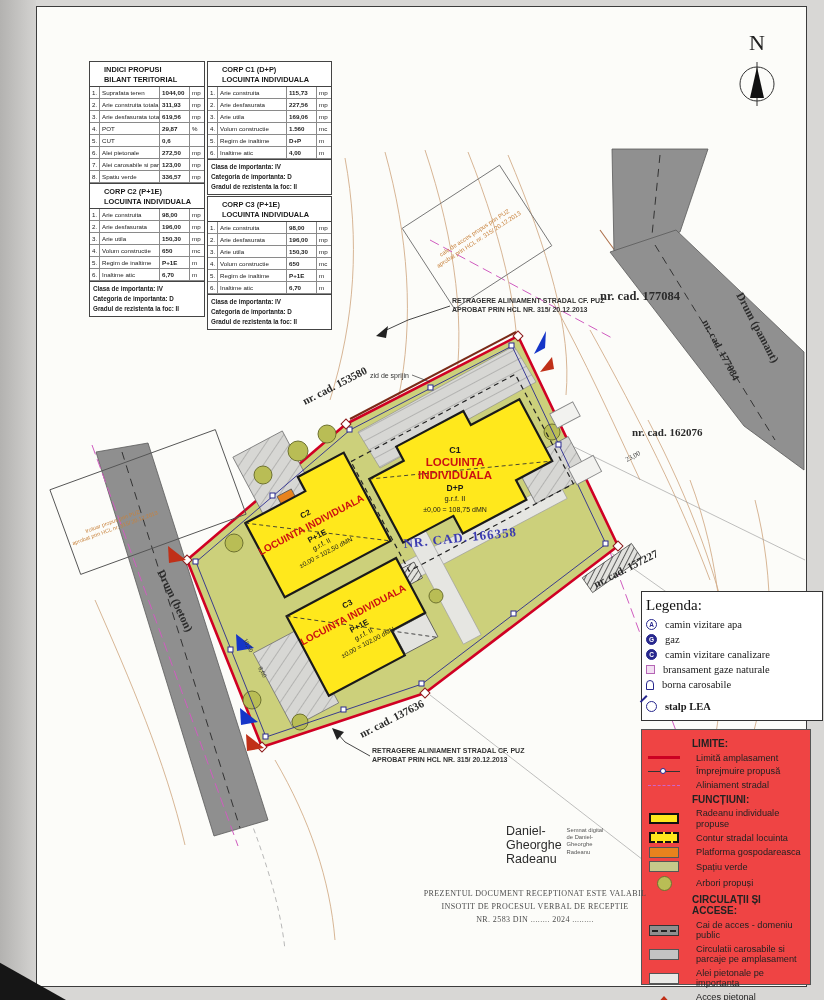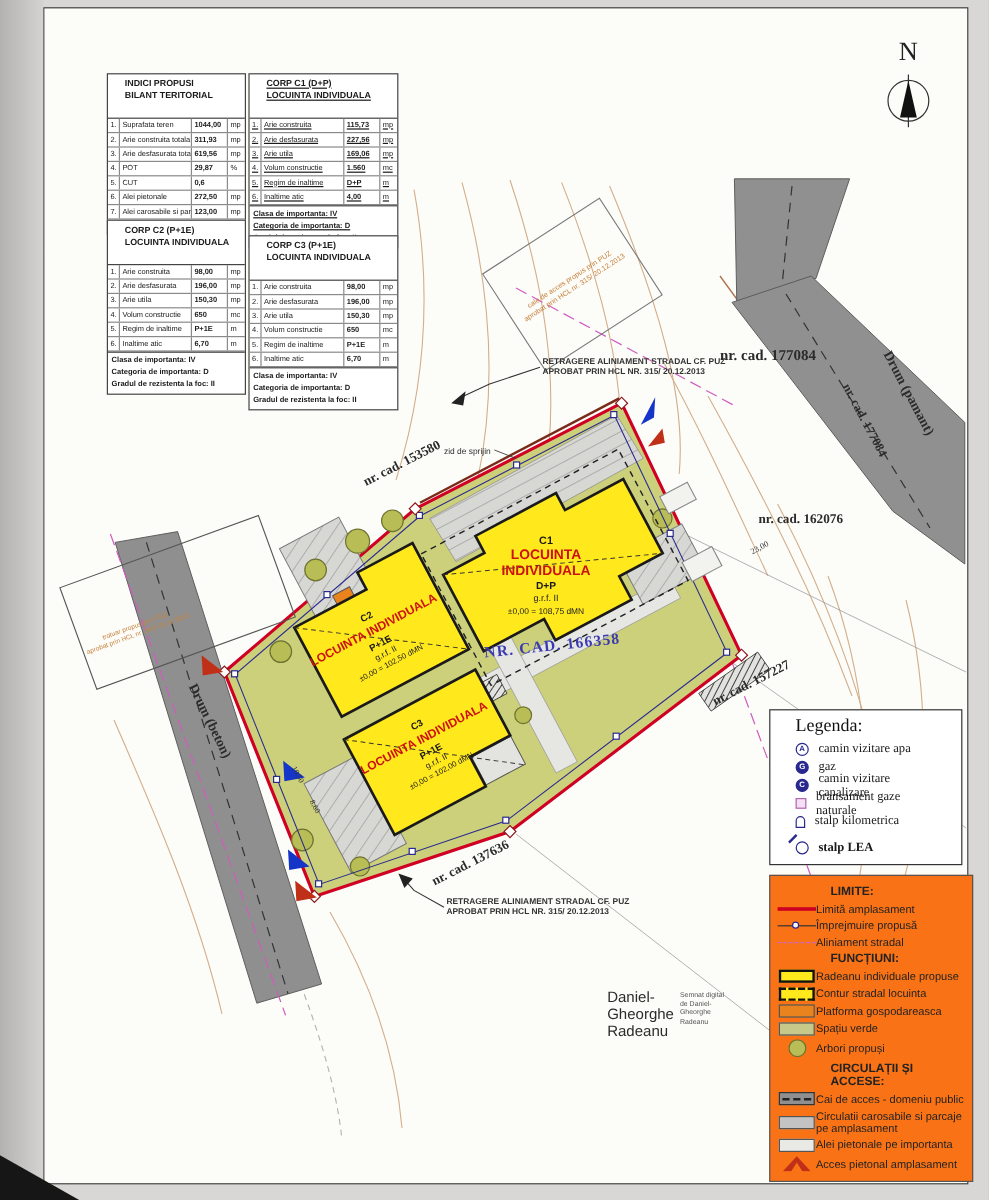--- a/index.html
+++ b/index.html
@@ -10,53 +10,53 @@
   .scan-left{position:absolute;left:0;top:0;width:36px;height:1000px;
              background:linear-gradient(90deg,#b3b2b0,#d4d3d1);}
   .scan-corner{position:absolute;left:0;top:938px;width:66px;height:62px;background:#161616;
                clip-path:polygon(0 40%,100% 100%,0 100%);}
   svg.plan{position:absolute;left:0;top:0;width:824px;height:1000px;}
   svg.plan text{font-family:"Liberation Serif",serif;}
   svg.plan text.fs{font-family:"Liberation Sans",sans-serif;}
 
   
   .tbl{position:absolute;background:#fff;border:1px solid #444;color:#1a1a1a;}
-  .tbl-head{border-bottom:1px solid #444;padding:3px 3px 14px 14px;font-weight:bold;
+  .tbl-head{border-bottom:1px solid #444;padding:3px 3px 2px 14px;font-weight:bold;
             font-size:7.4px;line-height:1.3;}
   .trow{display:grid;grid-template-columns:10px 1fr 30px 14px;border-bottom:1px solid #8a8a8a;
         height:11px;align-items:center;font-size:6.2px;line-height:1;}
   .trow span{padding:0 2px;overflow:hidden;white-space:nowrap;}
   .c-n{border-right:1px solid #8a8a8a;height:100%;display:flex;align-items:center;}
   .c-l{border-right:1px solid #8a8a8a;height:100%;display:flex;align-items:center;}
   .c-v{border-right:1px solid #8a8a8a;font-weight:bold;height:100%;display:flex;align-items:center;}
   .c-u{height:100%;display:flex;align-items:center;}
   .tbl-foot{font-size:6.3px;font-weight:bold;padding:2px 3px;line-height:1.55;border-top:1px solid #444;}
 
   
-  .legend{position:absolute;left:641px;top:591px;width:161px;height:130px;background:#fff;
-          border:1.3px solid #333;padding:5px 21px;box-sizing:border-box;}
+  .legend{position:absolute;left:641px;top:591px;width:182px;height:130px;background:#fff;
+          border:1.3px solid #333;padding:5px 4px;box-sizing:border-box;}
   .leg-title{font-family:"Liberation Serif",serif;font-size:15px;color:#111;margin-bottom:3px;}
   .leg-item{display:flex;align-items:center;gap:8px;height:15px;
             font-family:"Liberation Serif",serif;font-size:10.5px;color:#1a1a1a;}
   .leg-item.gap{margin-top:7px;font-weight:bold;}
   .ic{width:11px;height:11px;flex:none;display:flex;align-items:center;justify-content:center;
       font-size:6.5px;font-weight:bold;box-sizing:border-box;font-family:"Liberation Sans",sans-serif;}
   .ic-circle{border:1.4px solid #28288e;border-radius:50%;color:#28288e;}
   .ic-filled{background:#28288e;border:1.4px solid #28288e;border-radius:50%;color:#fff;}
   .ic-square{border:1.4px solid #b565b5;background:#f3e0f3;width:9px;height:9px;}
   .ic-borna{width:8px;height:10px;border:1.4px solid #28288e;border-radius:5px 5px 0 0;}
   .ic-lea{position:relative;border:1.6px solid #28288e;border-radius:50%;}
   .ic-lea::before{content:"";position:absolute;width:9px;height:1.6px;background:#28288e;
                   transform:rotate(-45deg);left:-8px;top:-4px;}
 
   
-  .key{position:absolute;left:641px;top:729px;width:170px;height:256px;background:#f97316;
+  .key{position:absolute;left:641px;top:729px;width:170px;height:256px;background:#ef4444;
        border:1px solid #555;padding:5px 6px;box-sizing:border-box;color:#222;}
   .key-title{font-weight:bold;font-size:10px;margin:3px 0 3px 44px;}
-  .key-item{display:flex;align-items:center;gap:0;margin:3.5px 0;font-size:9.2px;line-height:1.12;}
+  .key-item{display:flex;align-items:center;gap:16px;margin:3.5px 0;font-size:9.2px;line-height:1.12;}
   .swx{width:32px;flex:none;display:flex;align-items:center;justify-content:center;}
   .line-red{height:3px;width:32px;background:#cc0022;}
   .line-imprej{height:1px;width:32px;background:#333;position:relative;}
   .line-imprej i{position:absolute;left:12px;top:-3px;width:6px;height:6px;border:1.2px solid #28288e;
                  border-radius:50%;background:#fff;box-sizing:border-box;}
   .line-alin{height:0;width:32px;border-top:1.6px dashed #cc66cc;}
   .sw{width:30px;height:11px;box-sizing:border-box;}
   .sw-yellow{background:#ffe81c;border:2px solid #111;}
   .sw-demisol{background:#ffe81c;border:2px dashed #111;}
   .sw-orange{background:#e8831d;border:1px solid #555;}
@@ -415,21 +415,21 @@
       </div>
         <div class="trow">
         <span class="c-n">8.</span>
         <span class="c-l">Spatiu verde</span>
         <span class="c-v">336,57</span>
         <span class="c-u">mp</span>
       </div>
       </div>
   </div>
 
-  <div class="tbl" style="left:207px;top:61px;width:123px;text-decoration:underline;">
+  <div class="tbl" style="left:207px;top:61px;width:123px;">
     <div class="tbl-head">
       <span>CORP C1 (D+P)</span><br>
       <span>LOCUINTA INDIVIDUALA</span>
     </div>
     <div>
 
     <div class="trow">
         <span class="c-n">1.</span>
         <span class="c-l">Arie construita</span>
         <span class="c-v">115,73</span>
@@ -588,21 +588,21 @@
     <div class="leg-item">
       <span class="ic ic-filled">C</span>
       <span>camin vizitare canalizare</span>
     </div>
     <div class="leg-item">
       <span class="ic ic-square"></span>
       <span>bransament gaze naturale</span>
     </div>
     <div class="leg-item">
       <span class="ic ic-borna"></span>
-      <span>stalp kilometrica</span>
+      <span>borna carosabile</span>
     </div>
     <div class="leg-item gap">
       <span class="ic ic-lea"></span>
       <span>stalp LEA</span>
     </div>
   </div>
 
   <div class="key">
     <div class="key-title">LIMITE:</div>
     <div class="key-item">
@@ -681,20 +681,25 @@
     </div>
     <div class="key-item">
       <span class="swx">
           <span class="chev chev-red"></span>
         </span>
       <span>Acces pietonal amplasament</span>
     </div>
 
   </div>
 
+  <div class="stamp">
+    <div>PREZENTUL DOCUMENT RECEPTIONAT ESTE VALABIL</div>
+    <div>INSOTIT DE PROCESUL VERBAL DE RECEPTIE</div>
+    <div>NR. 2583 DIN ........ 2024 .........</div>
+  </div>
 
   <div class="sig">
     <div class="sig-name">
       <div>Daniel-</div>
       <div>Gheorghe</div>
       <div>Radeanu</div>
     </div>
     <div class="sig-note">
       <div>Semnat digital</div>
       <div>de Daniel-</div>

